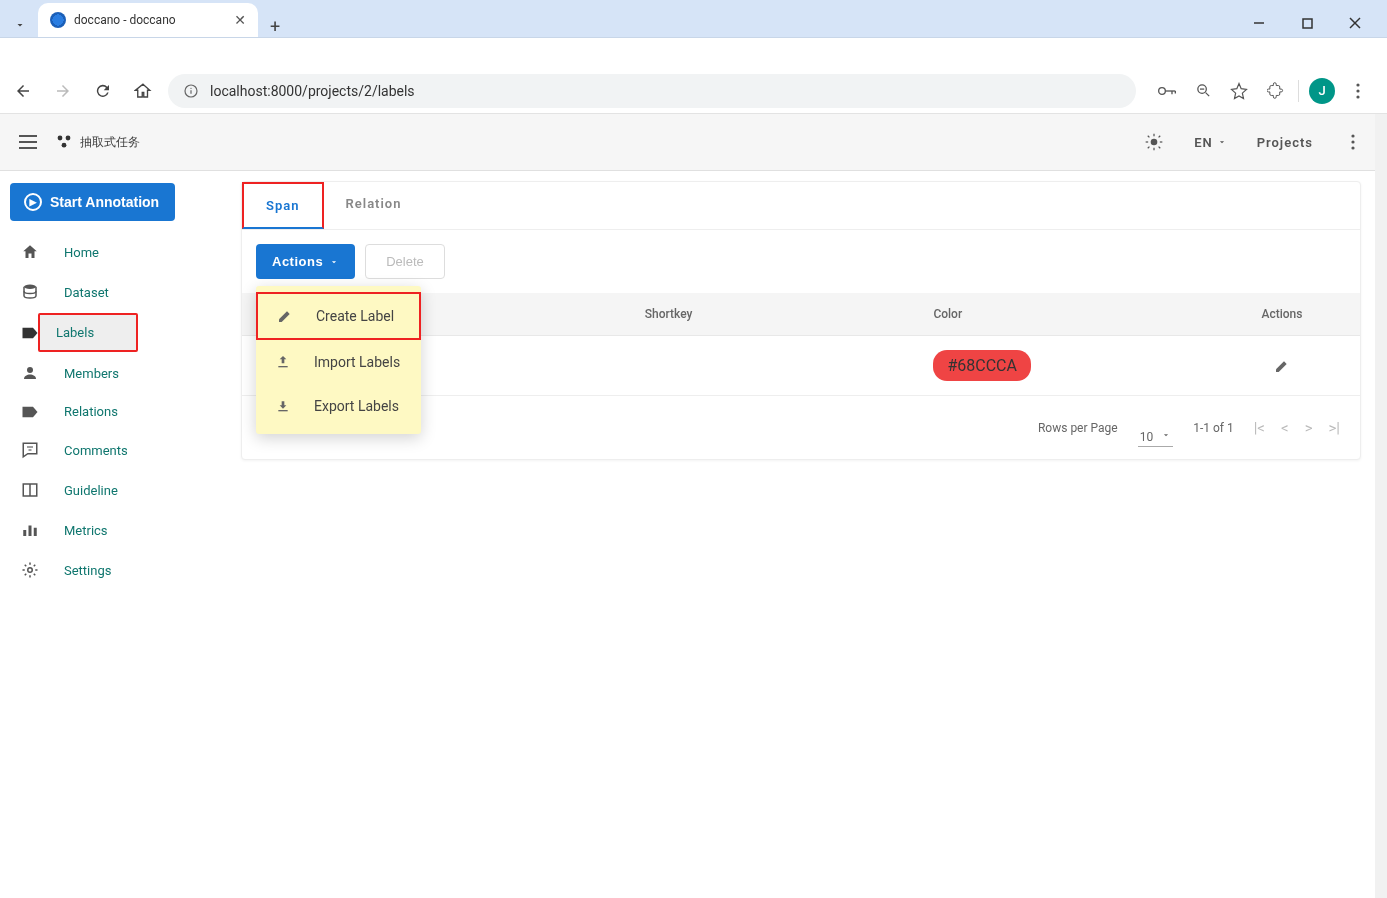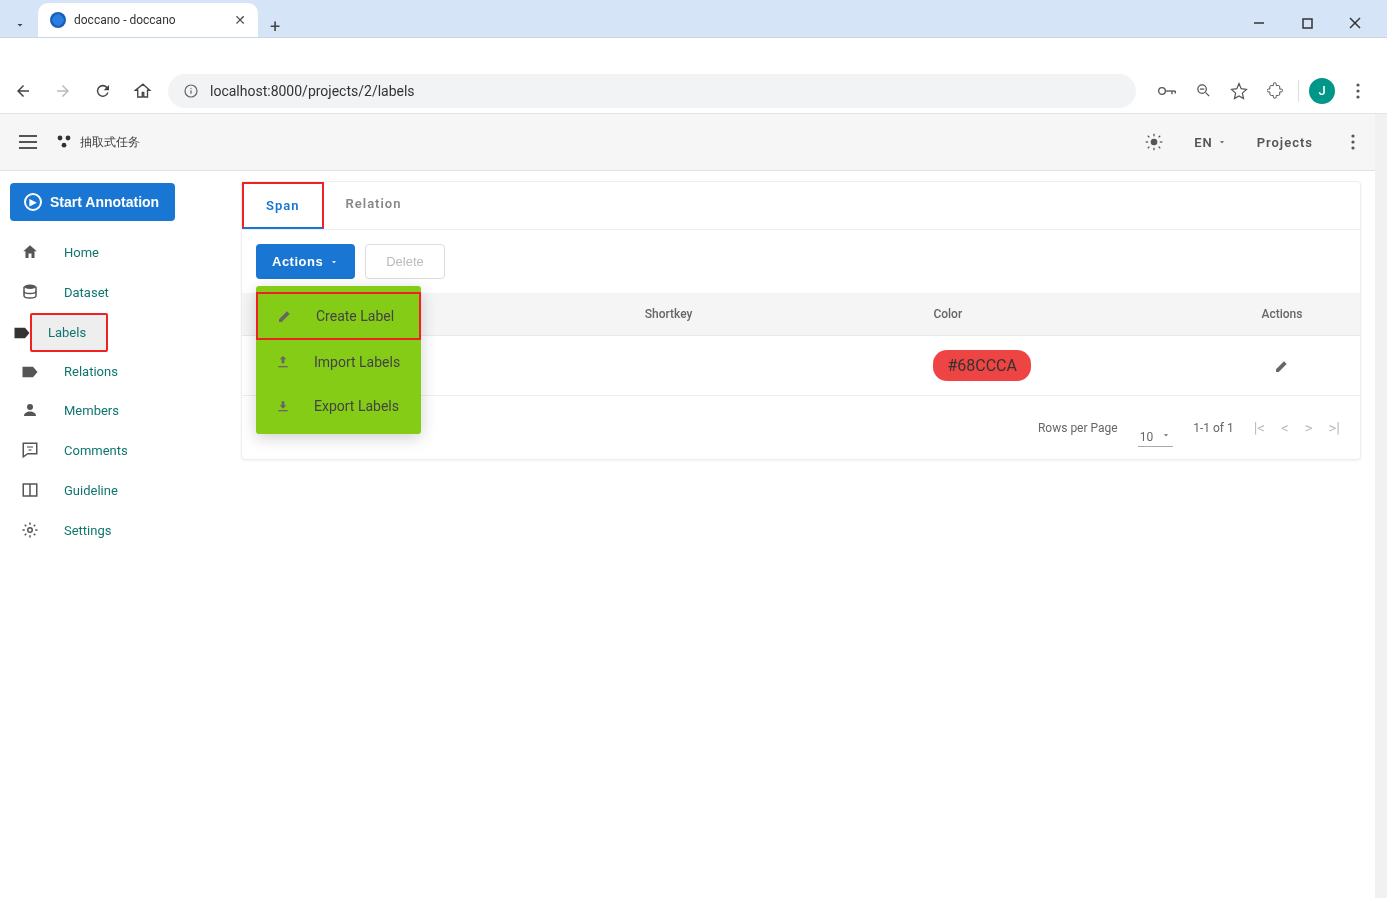--- a/index.html
+++ b/index.html
@@ -152,21 +152,21 @@
       padding: 9px 16px; font-size: 13px; font-weight: 600; letter-spacing: 0.5px;
       display: flex; align-items: center; gap: 6px; cursor: pointer;
     }
     .delete-btn {
       background: #fff; color: #bbb; border: 1px solid #ddd; border-radius: 4px;
       padding: 9px 20px; font-size: 13px; font-weight: 500; cursor: not-allowed;
     }
     .dropdown-menu {
       position: absolute;
       top: 56px; left: 14px;
-      background: #84cc16;
+      background: #fef9c3;
       border-radius: 3px;
       box-shadow: 0 4px 16px rgba(0,0,0,0.18);
       min-width: 165px;
       z-index: 10;
       padding: 6px 0;
     }
     .dropdown-item { display: flex; align-items: center; gap: 22px; padding: 14px 18px; font-size: 14px; color: #444; cursor: pointer; }
     .dropdown-icon { color: #666; width: 18px; display: flex; justify-content: center; }
     
     .table { width: 100%; }
@@ -362,63 +362,73 @@
       <div class="side-item">
         <span class="side-icon">
             <svg width="18" height="18" viewBox="0 0 24 24">
               <ellipse cx="12" cy="5" rx="8" ry="3" fill="#555"></ellipse>
               <path d="M4 5v6c0 1.7 3.6 3 8 3s8-1.3 8-3V5" fill="none" stroke="#555" stroke-width="2"></path>
               <path d="M4 11v6c0 1.7 3.6 3 8 3s8-1.3 8-3v-6" fill="none" stroke="#555" stroke-width="2"></path>
             </svg>
           </span>
         <span>Dataset</span>
       </div>
-      <div class="side-item active highlight-red" style="margin-left:20px;width:78px;padding-left:16px;gap:16px">
+      <div class="side-item active highlight-red" style="margin-left:28px;width:100px;padding-left:16px;gap:16px">
         <span class="side-icon" style="margin-left:-36px">
             <svg width="18" height="14" viewBox="0 0 24 18">
               <path d="M2 2h14l6 7-6 7H2z" fill="#333"></path>
             </svg>
           </span>
         <span>Labels</span>
       </div>
       <div class="side-item">
         <span class="side-icon">
+            <svg width="18" height="18" viewBox="0 0 24 24">
+              <circle cx="12" cy="8" r="4" fill="#555"></circle>
+              <path d="M4 20c0-4 4-6 8-6s8 2 8 6" fill="#555"></path>
+            </svg>
+          </span>
+        <span>Members</span>
+      </div>
+      <div class="side-item">
+        <span class="side-icon">
             <svg width="18" height="14" viewBox="0 0 24 18">
               <path d="M2 2h14l6 7-6 7H2z" fill="#555"></path>
             </svg>
           </span>
         <span>Relations</span>
-      </div>
-      <div class="side-item">
-        <span class="side-icon">
-            <svg width="18" height="18" viewBox="0 0 24 24">
-              <circle cx="12" cy="8" r="4" fill="#555"></circle>
-              <path d="M4 20c0-4 4-6 8-6s8 2 8 6" fill="#555"></path>
-            </svg>
-          </span>
-        <span>Members</span>
       </div>
       <div class="side-item">
         <span class="side-icon">
             <svg width="18" height="18" viewBox="0 0 24 24">
               <path d="M3 3h18v14H9l-6 4z" fill="none" stroke="#555" stroke-width="2"></path>
               <line x1="8" y1="8" x2="16" y2="8" stroke="#555" stroke-width="1.5"></line>
               <line x1="10" y1="12" x2="14" y2="12" stroke="#555" stroke-width="1.5"></line>
             </svg>
           </span>
         <span>Comments</span>
       </div>
       <div class="side-item">
         <span class="side-icon">
             <svg width="18" height="18" viewBox="0 0 24 24">
               <rect x="3" y="4" width="18" height="16" fill="none" stroke="#555" stroke-width="2"></rect>
               <line x1="12" y1="4" x2="12" y2="20" stroke="#555" stroke-width="2"></line>
             </svg>
           </span>
         <span>Guideline</span>
+      </div>
+      <div class="side-item">
+        <span class="side-icon">
+            <svg width="18" height="18" viewBox="0 0 24 24">
+              <rect x="3" y="12" width="4" height="8" fill="#555"></rect>
+              <rect x="10" y="6" width="4" height="14" fill="#555"></rect>
+              <rect x="17" y="9" width="4" height="11" fill="#555"></rect>
+            </svg>
+          </span>
+        <span>Metrics</span>
       </div>
       <div class="side-item">
         <span class="side-icon">
             <svg width="18" height="18" viewBox="0 0 24 24">
               <circle cx="12" cy="12" r="3" fill="none" stroke="#555" stroke-width="2"></circle>
               <path d="M12 2v3M12 19v3M2 12h3M19 12h3M5 5l2 2M17 17l2 2M5 19l2-2M17 7l2-2" stroke="#555" stroke-width="2"></path>
             </svg>
           </span>
         <span>Settings</span>
       </div>

